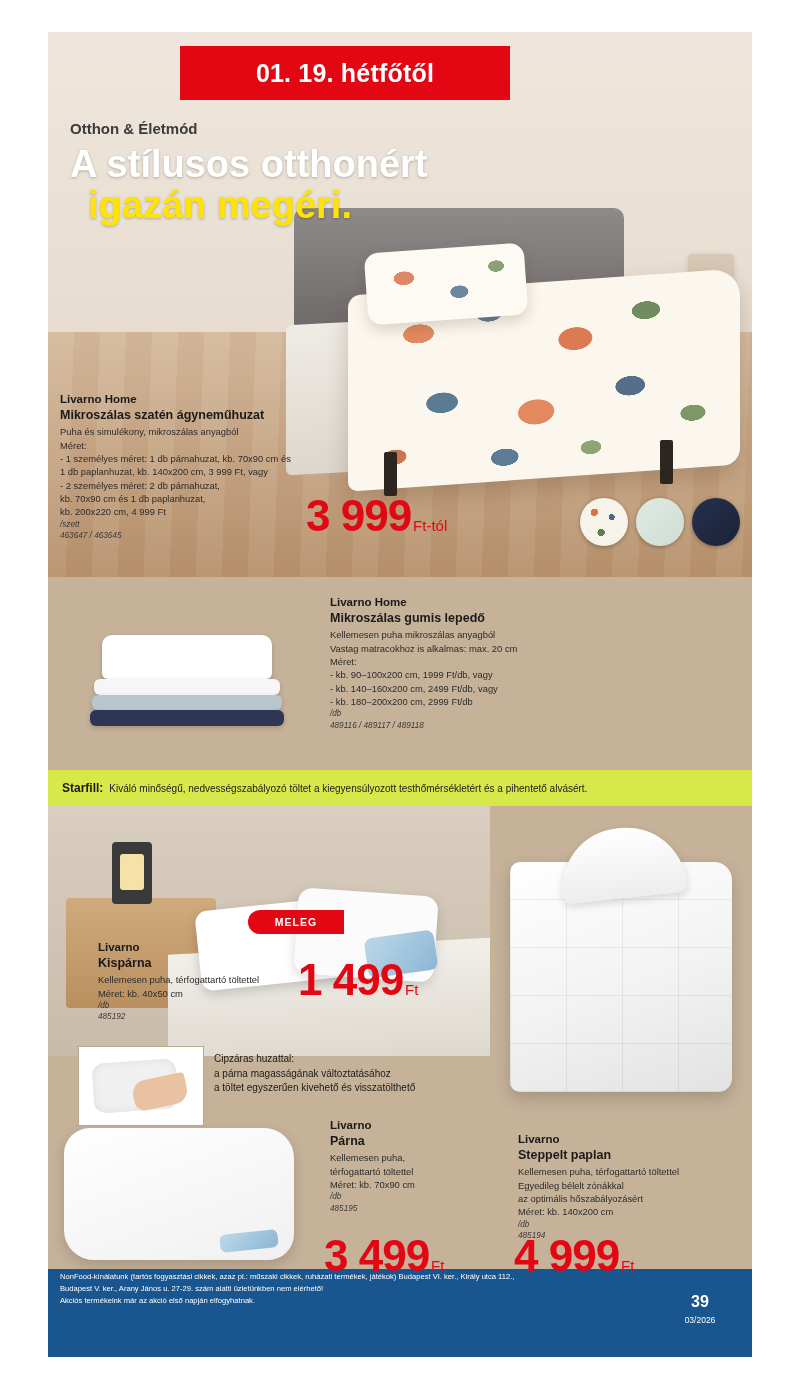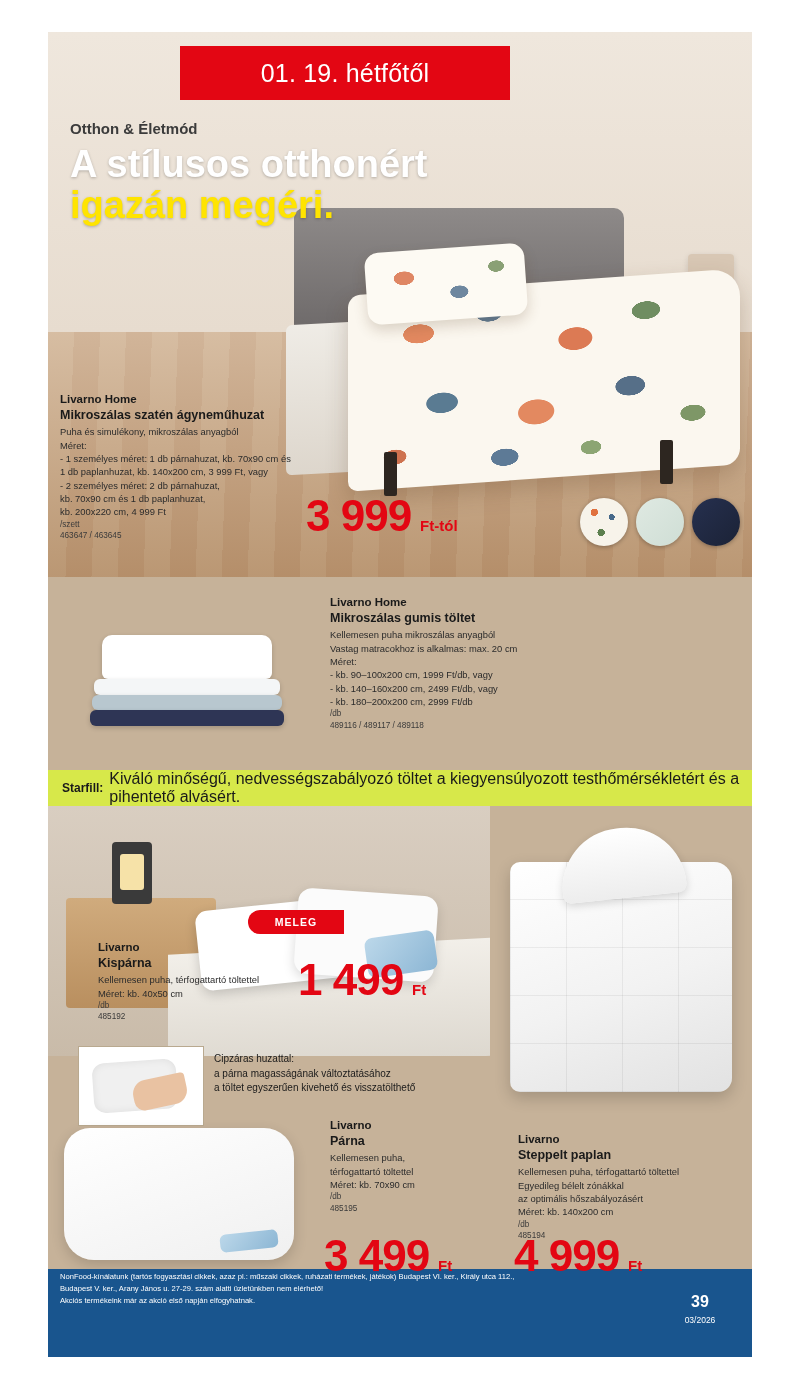--- a/index.html
+++ b/index.html
@@ -119,58 +119,59 @@
   .bed-leg.l2 { left: 612px; top: 408px; }
 
   .date-badge {
     position: absolute; left: 132px; top: 14px;
     width: 330px; height: 54px;
     background: #e30613;
     display: flex; align-items: center; justify-content: center;
     z-index: 5;
   }
   .date-badge span {
-    color: #ffffff; font-size: 25px; font-weight: normal; letter-spacing: .2px;
+    color: #ffffff; font-size: 25px; font-weight: bold; letter-spacing: .2px;
   }
   .hero-kicker {
     position: absolute; left: 22px; top: 88px;
     color: #3b3b3b; font-size: 15px; font-weight: bold;
     z-index: 5;
   }
   .hero-title {
     position: absolute; left: 22px; top: 112px; z-index: 5;
     line-height: 1.08;
   }
   .hero-title .l1 {
     display:block; color: #ffffff; font-size: 38px; font-weight: bold;
     text-shadow: 0 1px 3px rgba(0,0,0,.25);
     text-align: right;
   }
   .hero-title .l2 {
     display:block; color: #ffe400; font-size: 38px; font-weight: bold;
     text-shadow: 0 1px 3px rgba(0,0,0,.25);
+    margin-left: 18px;
   }
 
   
   .p1-text { position:absolute; left: 12px; top: 360px; width: 250px; z-index: 6; }
   .brand { font-size: 11.5px; font-weight: bold; color:#1a1a1a; line-height: 1.32; }
   .pname { font-size: 12.5px; font-weight: bold; color:#1a1a1a; line-height: 1.3; }
   .pdesc { font-size: 9.4px; color:#2b2b2b; line-height: 1.42; margin-top: 2px; }
-  .pcode { font-size: 8.2px; color:#3a3a3a; line-height: 1.35; }
+  .pcode { font-size: 8.2px; color:#3a3a3a; line-height: 1.35; font-style: italic; }
 
   
   .price {
     position: absolute; color:#e30613; font-weight: bold;
     font-family: "Liberation Sans", sans-serif;
     letter-spacing: -1px;
     z-index: 7;
     white-space: nowrap;
   }
   .price .num { font-size: 62px; line-height: 1; }
-  .price .cur { font-size: 15px; font-weight: bold; letter-spacing: 0; margin-left: 9px; }
+  .price .cur { font-size: 15px; font-weight: normal; letter-spacing: 0; margin-left: 2px; }
   .price.big .num { font-size: 44px; }
 
   .swatches { position:absolute; right: 12px; top: 466px; display:flex; gap: 8px; z-index: 7; }
   .sw { width: 48px; height: 48px; border-radius: 50%; box-shadow: 0 1px 4px rgba(0,0,0,.3); }
   .sw.floral {
     background:
       radial-gradient(circle 6px at 30% 30%, #e0713f 0 60%, transparent 62%),
       radial-gradient(circle 5px at 66% 40%, #47698a 0 60%, transparent 62%),
       radial-gradient(circle 6px at 44% 72%, #5c7f4e 0 60%, transparent 62%),
       #f7f3ea;
@@ -193,21 +194,21 @@
   .ss4 { left: 6px;  top: 75px; width: 194px; height: 16px; background:#2e3555; }
   .p2-text { position: absolute; left: 282px; top: 18px; width: 270px; }
 
   
   .starfill {
     position: absolute; left: 0; top: 738px; width: 704px; height: 36px;
     background: #d7e84a;
     display: flex; align-items: center;
   }
   .starfill .sf-label { font-size: 12px; font-weight: bold; color:#1a1a1a; margin-left: 14px; }
-  .starfill .sf-text { font-size: 16px; color:#1a1a1a; margin-left: 6px; }
+  .starfill .sf-text { font-size: 10px; color:#1a1a1a; margin-left: 6px; }
 
   
   .band3 {
     position: absolute; left: 0; top: 774px; width: 704px; height: 463px;
     background: #c6b299;
   }
   .photo-left {
     position:absolute; left: 0; top: 0; width: 442px; height: 250px;
     background: linear-gradient(180deg,#cfc3b4 0%, #bfae9b 100%);
     overflow: hidden;
@@ -389,21 +390,21 @@
     <div class="band2">
       <div class="sheetstack">
         <div class="ss-layer ss1"></div>
         <div class="ss-layer ss2"></div>
         <div class="ss-layer ss3"></div>
         <div class="ss-layer ss4"></div>
       </div>
 
       <div class="p2-text">
         <div class="brand">Livarno Home</div>
-        <div class="pname">Mikroszálas gumis töltet</div>
+        <div class="pname">Mikroszálas gumis lepedő</div>
         <div class="pdesc" style="white-space:pre-line">Kellemesen puha mikroszálas anyagból
 Vastag matracokhoz is alkalmas: max. 20 cm
 Méret:
 - kb. 90–100x200 cm, 1999 Ft/db, vagy
 - kb. 140–160x200 cm, 2499 Ft/db, vagy
 - kb. 180–200x200 cm, 2999 Ft/db</div>
         <div class="pcode">/db</div>
         <div class="pcode">489116 / 489117 / 489118</div>
       </div>
 

